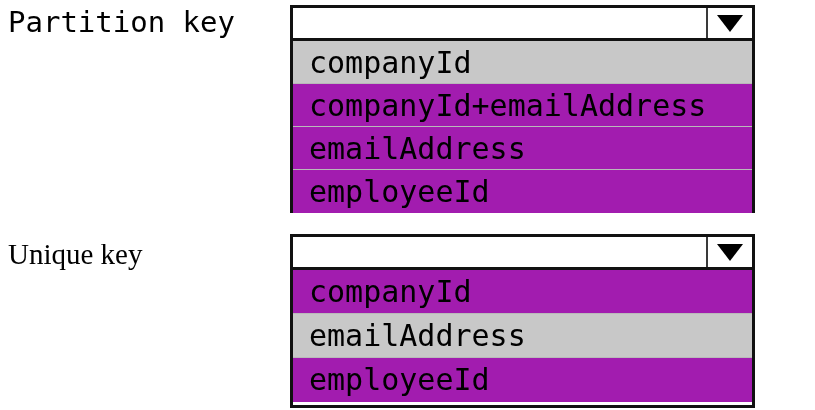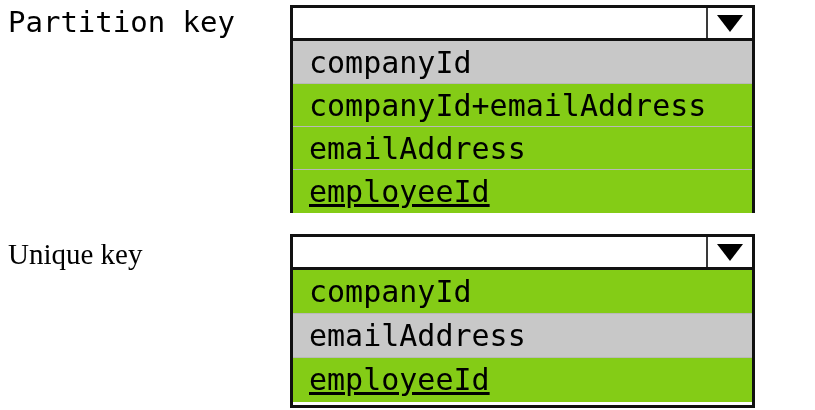--- a/index.html
+++ b/index.html
@@ -93,24 +93,24 @@
   .combo-option {
     box-sizing: border-box;
     height: 43px;
     display: flex;
     align-items: center;
     padding-left: 16px;
     font-size: 30px;
     line-height: 43px;
     color: #000000;
     white-space: nowrap;
-    background: #84cc16;
+    background: #a21caf;
     border-bottom: 1px solid #b9b9b9;
   }
-  .combo-option:last-child { border-bottom: none; text-decoration: underline; }
+  .combo-option:last-child { border-bottom: none; }
   .combo-option.selected {
     background: #c8c8c8;
   }
   .combo-list.l2 .combo-option { height: 44px; line-height: 44px; }
 </style>
 </head>
 <body>
 
 <div class="field-group g1">
 

